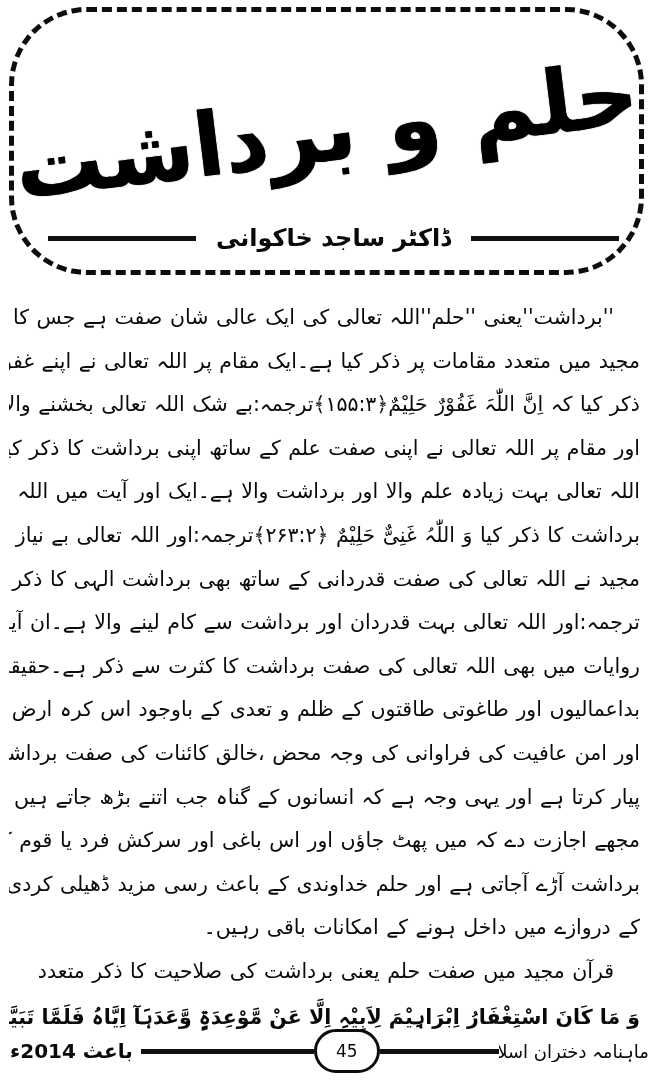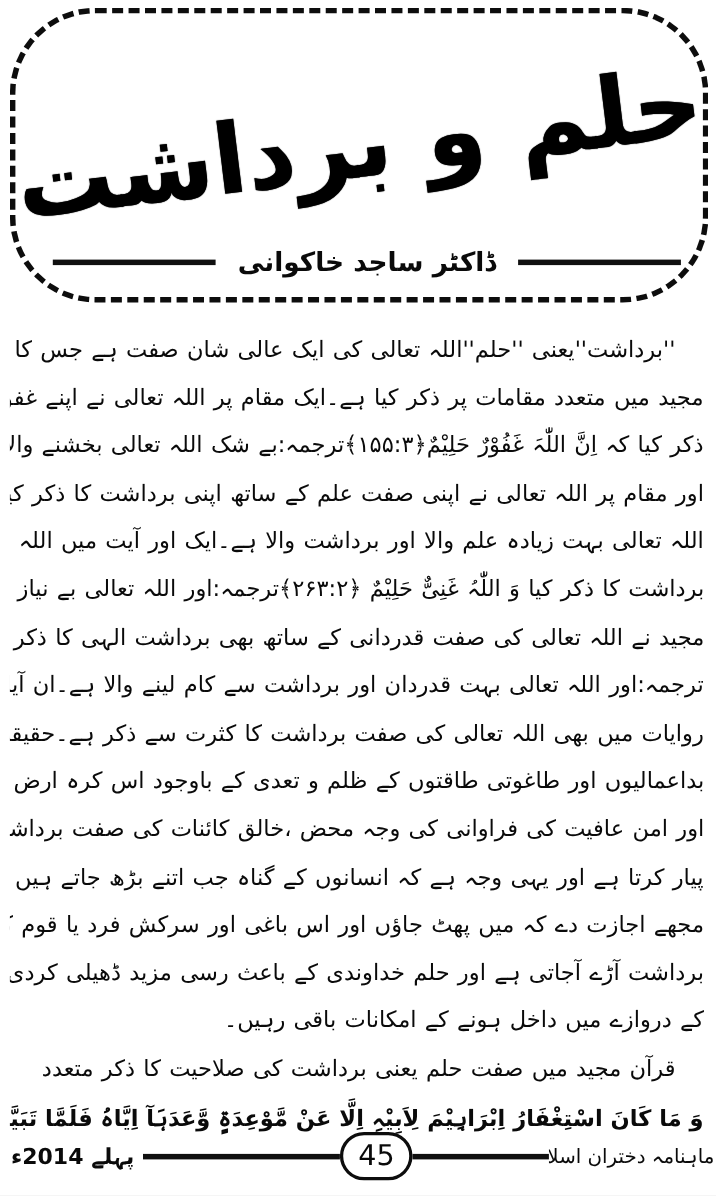--- a/index.html
+++ b/index.html
@@ -121,21 +121,21 @@
   .footer-rule.left-of-badge  { flex-grow: 1.45; }
   .page-badge {
     flex: 0 0 auto;
     width: 66px;
     height: 44px;
     border: 3px solid #0d0d0d;
     border-radius: 22px;
     display: flex;
     align-items: center;
     justify-content: center;
-    font-size: 26px;
+    font-size: 17px;
     background: #fff;
     z-index: 1;
   }
   .footer-date {
     font-size: 20px;
     font-weight: bold;
     white-space: nowrap;
     flex: 0 0 auto;
     padding-right: 8px;
   }
@@ -178,16 +178,16 @@
     <div class="verse-line">وَ مَا کَانَ اسْتِغْفَارُ اِبْرَاہِیْمَ لِاَبِیْہِ اِلَّا عَنْ مَّوْعِدَۃٍ وَّعَدَہَآ اِیَّاہُ فَلَمَّا تَبَیَّنَ لَہٗ اَنَّہٗ عَدُوٌّ لِّلّٰہِ تَبَرَّاَ مِنْہُ اِنَّ</div>
   </div>
 
   <div class="footer">
     <div class="footer-magazine">ماہنامہ دختران اسلام لاہور</div>
     <div class="footer-rule right-of-badge"></div>
     <div class="page-badge">
       <span>45</span>
     </div>
     <div class="footer-rule left-of-badge"></div>
-    <div class="footer-date">پہلے 2014ء</div>
+    <div class="footer-date">باعث 2014ء</div>
   </div>
 
 </div>
 
 </body></html>

